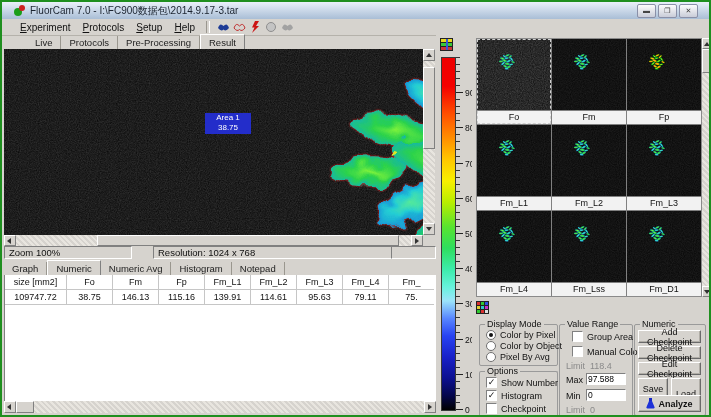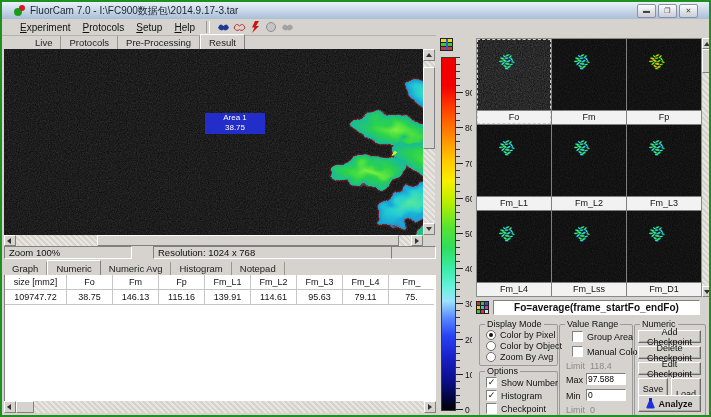--- a/index.html
+++ b/index.html
@@ -20,21 +20,21 @@
   .mitem::first-letter{text-decoration:underline;}
   .tsep{width:2px;height:12px;border-left:1px solid #9a978f;border-right:1px solid #fff;margin:0 5px;}
   .tbicon{width:16px;height:13px;display:inline-flex;align-items:center;justify-content:center;}
   
   .tabbar{position:absolute;left:2px;top:33px;width:430px;height:14px;display:flex;align-items:flex-end;margin-left:23px;}
   .tab{padding:1px 8px 1px 8px;font-size:9.5px;border-right:1px solid #9a978f;color:#222;}
   .tab.active{background:#d6d3ce;border:1px solid;border-color:#fff #808080 #d6d3ce #fff;
     border-bottom:none;font-size:9.5px;position:relative;top:0px;padding-top:2px;}
   
   .viewport{position:absolute;left:2px;top:47px;width:419px;height:186px;background:#060606;overflow:hidden;border:0;}
-  .arealabel{position:absolute;left:201px;top:64px;width:60px;height:21px;background:#232dca;
+  .arealabel{position:absolute;left:201px;top:64px;width:46px;height:21px;background:#232dca;
     color:#fff;font-size:8px;line-height:10px;text-align:center;}
   
   .sb{background:#d0cdc6;position:absolute;}
   .sbtrack{background:repeating-linear-gradient(45deg,#e8e5df 0 2px,#d6d3ce 2px 4px);}
   .sbthumb{position:absolute;background:#d6d3ce;border:1px solid;border-color:#fff #808080 #808080 #fff;}
   .arr{position:absolute;width:0;height:0;}
   .sbbtn{position:absolute;background:#d6d3ce;border:1px solid;border-color:#fff #808080 #808080 #fff;}
   
   .stat{position:absolute;top:244px;height:13px;border:1px solid;border-color:#808080 #fff #fff #808080;
     font-size:9.5px;line-height:12px;padding-left:4px;box-sizing:border-box;background:#d6d3ce;white-space:nowrap;}
@@ -420,35 +420,34 @@
       <rect x="1" y="1" width="3" height="3" fill="#d83030"></rect>
         <rect x="5" y="1" width="3" height="3" fill="#30c830"></rect>
       <rect x="9" y="1" width="3" height="3" fill="#3050e0"></rect>
         <rect x="1" y="5" width="3" height="3" fill="#e0d030"></rect>
       <rect x="5" y="5" width="3" height="3" fill="#30c8c8"></rect>
         <rect x="9" y="5" width="3" height="3" fill="#c830c8"></rect>
       <rect x="1" y="9" width="3" height="3" fill="#30c830"></rect>
         <rect x="5" y="9" width="3" height="3" fill="#d83030"></rect>
       <rect x="9" y="9" width="3" height="3" fill="#e0e0e0"></rect>
     </svg>
-    <div class="formula">Fo=average(frame_startFo_endFo)</div>
 
     <div class="gb" style="left:7px;top:289px;width:77px;height:40px;">
       <span class="leg">Display Mode</span>
       <div class="row" style="top:5px;">
         <span class="rad on"></span>
         <span>Color by Pixel</span>
         </div>
       <div class="row" style="top:16px;">
         <span class="rad"></span>
         <span>Color by Object</span>
         </div>
       <div class="row" style="top:27px;">
         <span class="rad"></span>
-        <span>Zoom By Avg</span>
+        <span>Pixel By Avg</span>
         </div>
     </div>
 
     <div class="gb" style="left:7px;top:336px;width:77px;height:48px;border-bottom:none;">
       <span class="leg">Options</span>
       <div class="row" style="top:5px;">
         <span class="chk">✓</span>
         <span>Show Number</span>
         </div>
       <div class="row" style="top:18px;">

